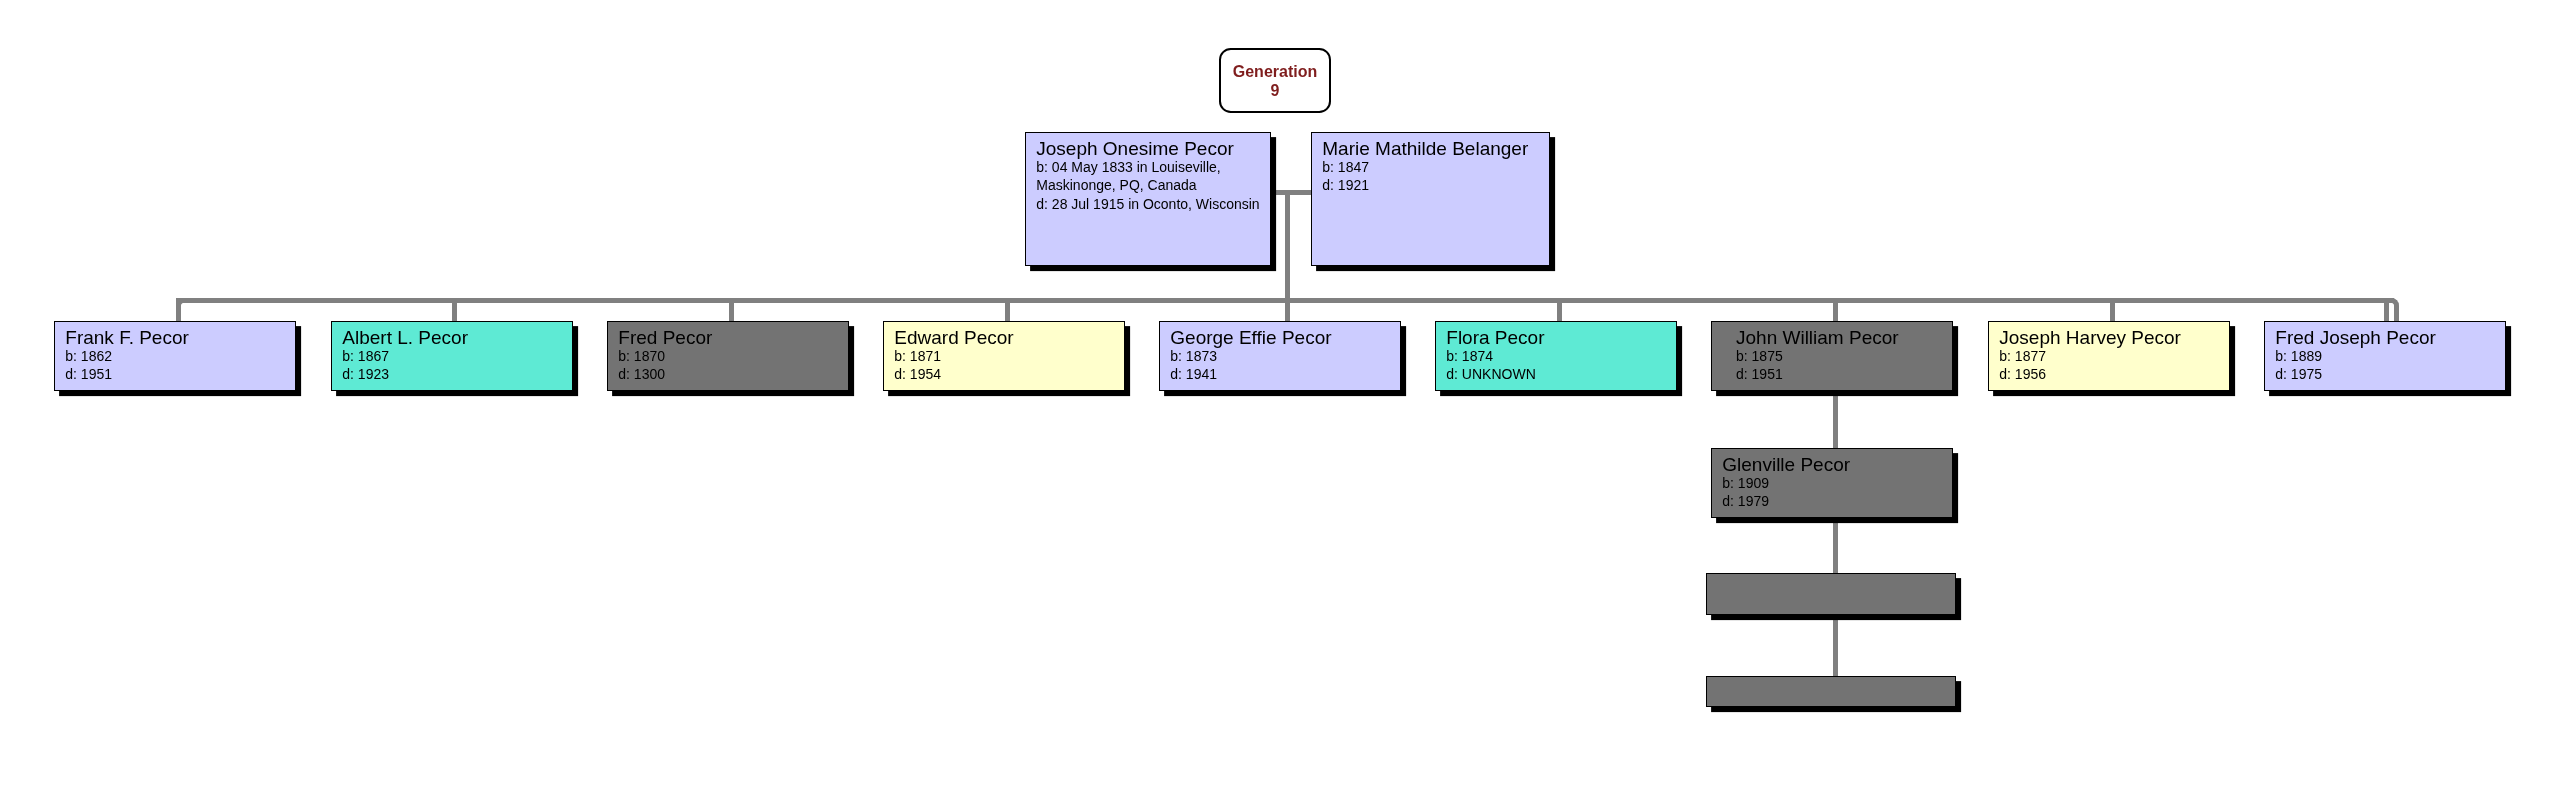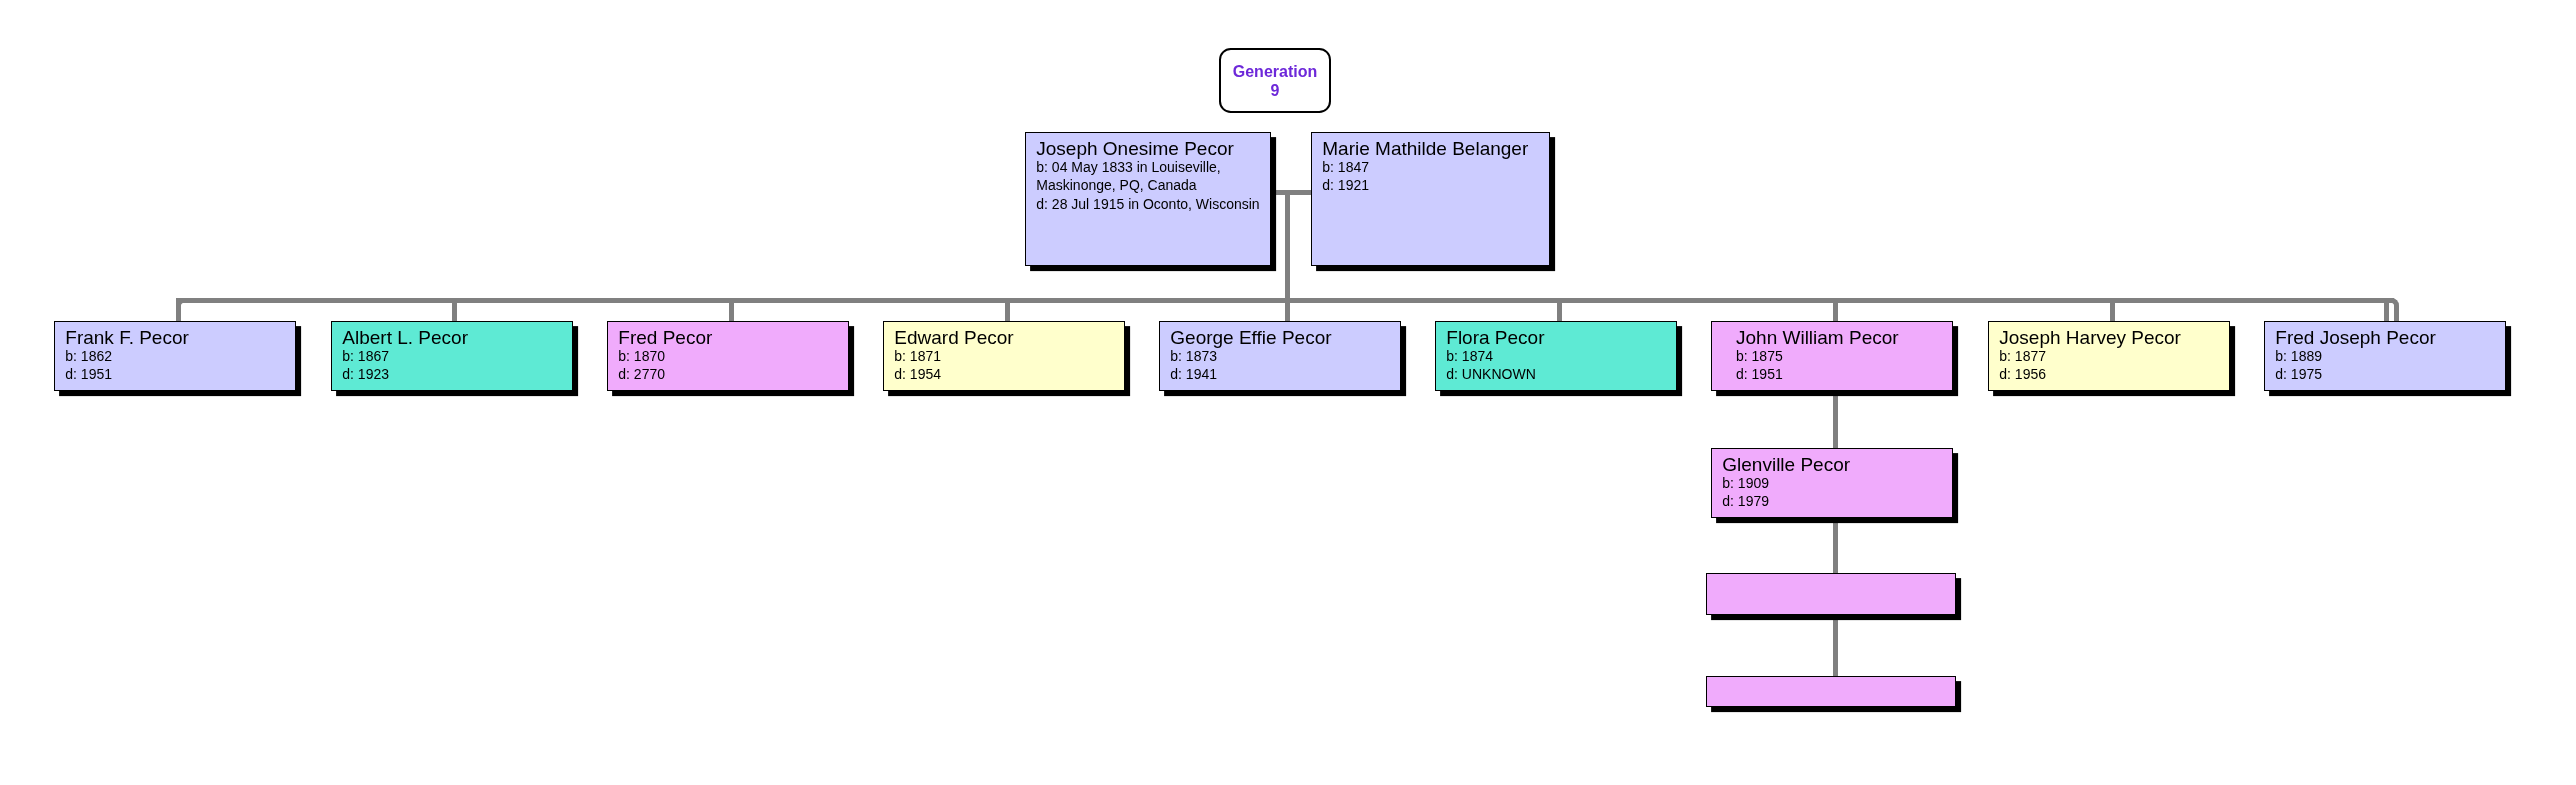--- a/index.html
+++ b/index.html
@@ -57,35 +57,35 @@
     color: #000000;
     white-space: nowrap;
   }
   .pbox .pline {
     font-size: 14px;
     line-height: 18.4px;
     color: #000000;
   }
   .c-lavender { background: #ccccff; }
   .c-green    { background: #5eead4; }
-  .c-pink     { background: #f0abfc; }
+  .c-pink     { background: #737373; }
   .c-yellow   { background: #ffffcc; }
 
   
   #generation-badge {
     position: absolute;
     box-sizing: border-box;
     border: 2.9px solid #000000;
     border-radius: 11.8px;
     background: #ffffff;
     text-align: center;
     font-weight: bold;
     font-size: 16px;
     line-height: 19px;
-    color: #6d28d9;
+    color: #7f1d1d;
     display: flex;
     flex-direction: column;
     align-items: center;
     justify-content: center;
   }
 </style>
 </head>
 <body>
 
 <div id="chart-canvas">
@@ -138,21 +138,21 @@
 
   <div class="pbox c-green" style="left:331px; top:321px; width:242px; height:70px;">
     <div class="pname">Albert L. Pecor</div>
     <div class="pline">b: 1867</div>
     <div class="pline">d: 1923</div>
   </div>
 
   <div class="pbox c-pink" style="left:607px; top:321px; width:242px; height:70px;">
     <div class="pname">Fred Pecor</div>
     <div class="pline">b: 1870</div>
-    <div class="pline">d: 2770</div>
+    <div class="pline">d: 1300</div>
   </div>
 
   <div class="pbox c-yellow" style="left:883px; top:321px; width:242px; height:70px;">
     <div class="pname">Edward Pecor</div>
     <div class="pline">b: 1871</div>
     <div class="pline">d: 1954</div>
   </div>
 
   <div class="pbox c-lavender" style="left:1159px; top:321px; width:242px; height:70px;">
     <div class="pname">George Effie Pecor</div>

